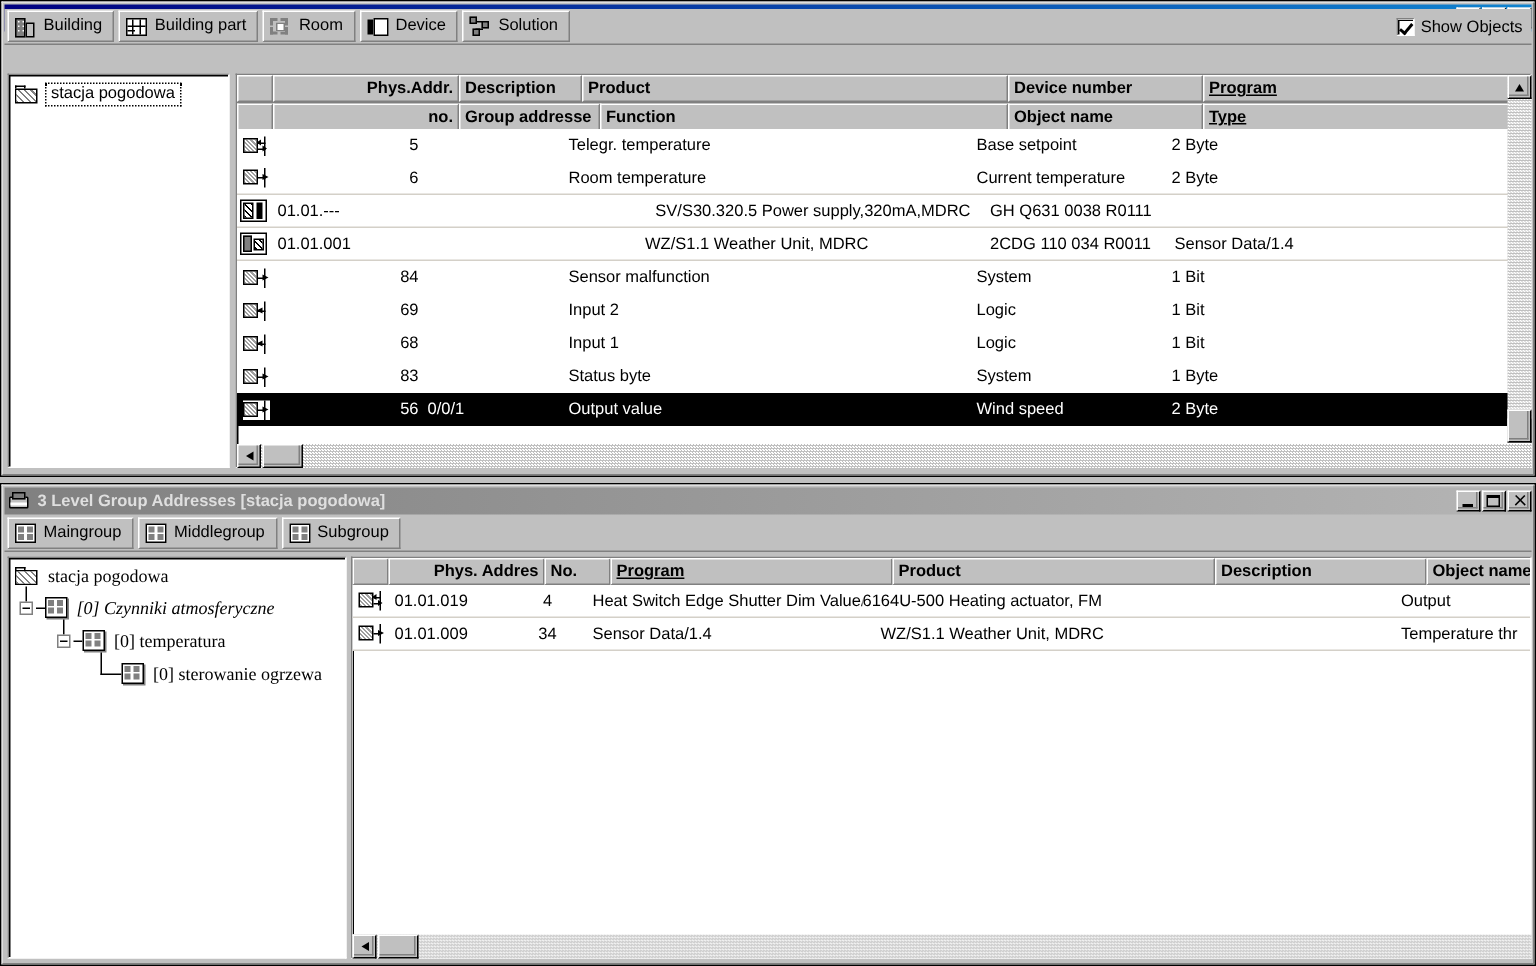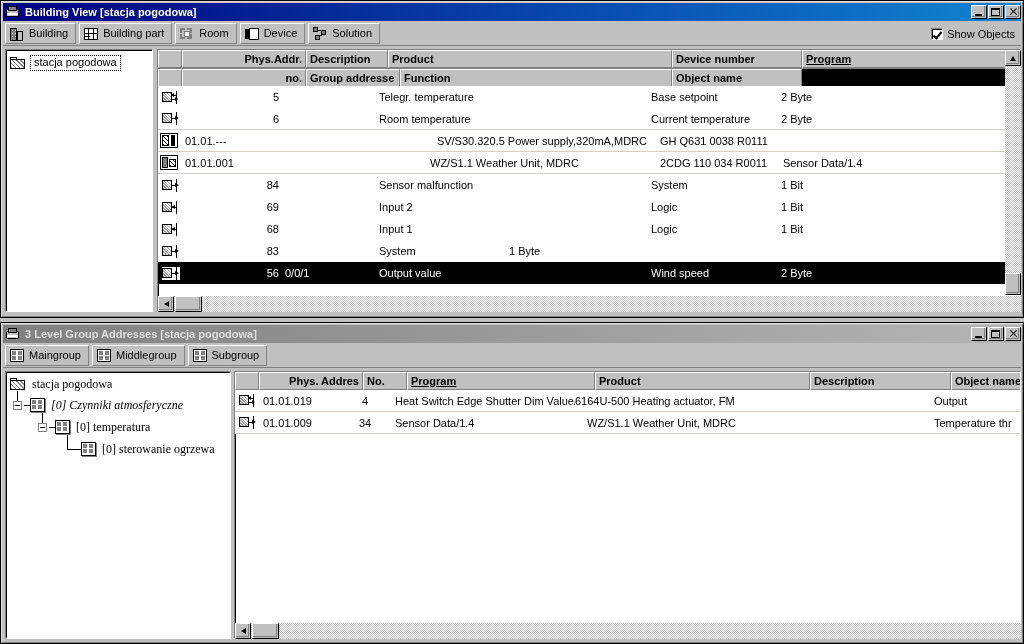--- a/index.html
+++ b/index.html
@@ -257,21 +257,21 @@
           </span>
       <span class="wbtn max">
             <i></i>
           </span>
       <span class="wbtn close">
             <i></i>
           </span>
     </span>
   </div>
 
-  <div class="toolbar" style="top:21px;text-align:center;">
+  <div class="toolbar" style="top:5px;text-align:center;">
     <div class="tbtn" style="margin-left:2px;">
       <span class="ticon ic-building">
         <i class="b1"></i>
             <i class="b2"></i>
         <i class="w" style="left:3px;top:4px"></i>
             <i class="w" style="left:6px;top:4px"></i>
         <i class="w" style="left:3px;top:7px"></i>
             <i class="w" style="left:6px;top:7px"></i>
         <i class="w" style="left:3px;top:10px"></i>
             <i class="w" style="left:6px;top:10px"></i>
@@ -361,20 +361,23 @@
           </div>
       <div class="hcell" style="width:94px">
             <span>Group addresse</span>
           </div>
       <div class="hcell" style="width:272px">
             <span>Function</span>
           </div>
       <div class="hcell" style="width:130px">
             <span>Object name</span>
           </div>
+      <div class="hcell" style="width:210px">
+            <span class="u">Type</span>
+          </div>
     </div>
 
     <div class="rows">
 
       <div class="row">
         <span class="oicon">
           <i class="sq"></i>
               <i class="bar"></i>
           <i class="arr" style="left:10px;width:5px;top:4px"></i>
           <i class="ah" style="left:9px;top:2px;border-width:2px 3px 2px 0;border-color:transparent #000 transparent transparent"></i>
@@ -470,20 +473,21 @@
 
       <div class="row">
         <span class="oicon">
           <i class="sq"></i>
               <i class="bar"></i>
           <i class="arr" style="left:10px;width:5px;top:6px"></i>
           <i class="ah" style="left:13px;top:4px;border-width:2.5px 0 2.5px 4px;border-color:transparent transparent transparent #000"></i>
         </span>
         <span class="cell r" style="width:102px">83</span>
         <span class="cell" style="width:94px"></span>
+        <span class="cell" style="width:272px">Status byte</span>
         <span class="cell" style="width:130px">System</span>
         <span class="cell" style="width:210px">1 Byte</span>
       </div>
 
       <div class="row selected">
         <span class="oicon" style="background:#fff;">
           <i class="sq"></i>
               <i class="bar"></i>
           <i class="arr" style="left:10px;width:5px;top:6px"></i>
           <i class="ah" style="left:13px;top:4px;border-width:2.5px 0 2.5px 4px;border-color:transparent transparent transparent #000"></i>

